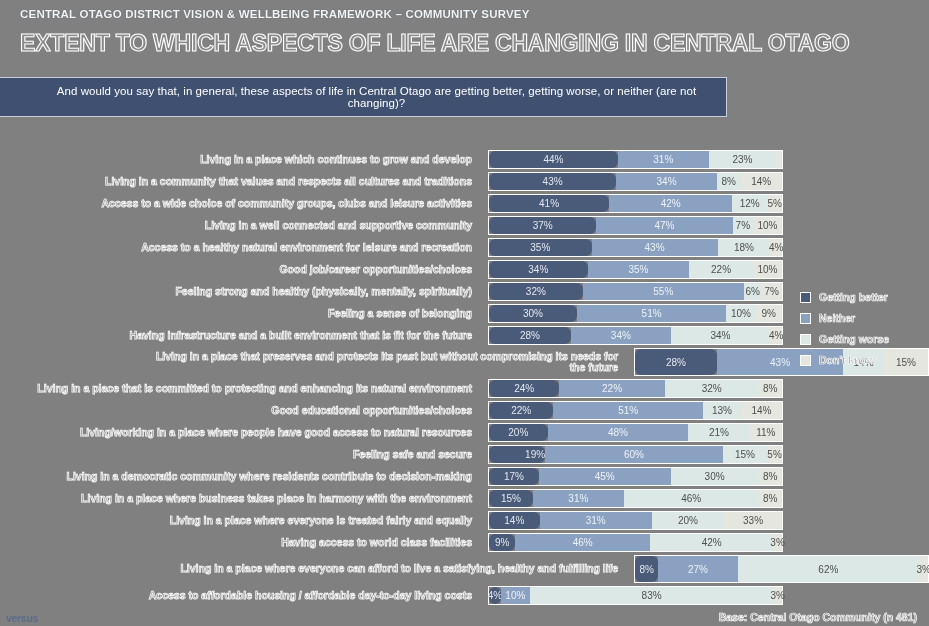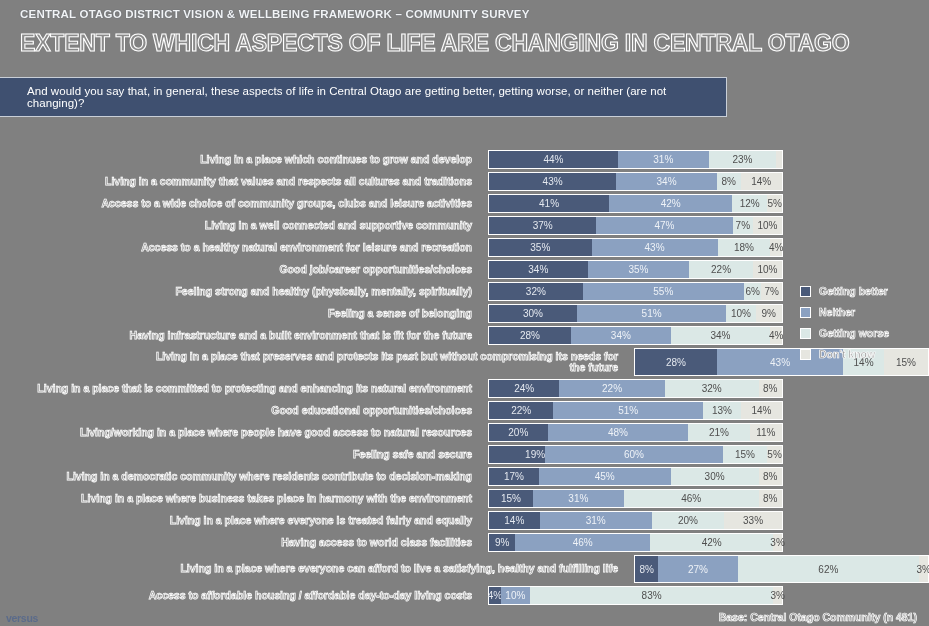--- a/index.html
+++ b/index.html
@@ -27,21 +27,21 @@
   }
   .question-box {
     position: absolute; left: 0px; top: 77px;
     width: 727px; height: 40px;
     background: #3f5070;
     border: 1px solid #c9cfd8;
     border-left: none;
     display: flex; align-items: center;
   }
   .question-text {
-    color: #ffffff; font-size: 11.5px; padding-left: 27px; letter-spacing: .05px;
+    color: #ffffff; font-size: 11.5px; padding-left: 27px; letter-spacing: .05px; text-align: center;
   }
 
   
   .chart { position: absolute; left: 0; top: 150px; width: 929px; }
 
   .row { display: flex; align-items: center; margin-bottom: 3px; height: 19px; }
   .row.tall { height: 28px; margin-bottom: 3px; justify-content: flex-end; }
 
   .cat-label {
     width: 488px; text-align: right; padding-right: 16px;
@@ -53,31 +53,31 @@
   .bar {
     width: 295px; height: 100%;
     display: flex; align-items: stretch;
     border: 1px solid #ffffff;
     position: relative;
   }
   .seg { display: flex; align-items: center; justify-content: center; overflow: visible; position: relative; }
   .seg span {
     font-size: 10px; white-space: nowrap;
   }
-  .seg.s0 { background: #4a5a79; }
+  .seg.s0 { background: #4a5a79; border-radius: 6px; }
   .seg.s0 span { color: #e4e8ef; }
   .seg.s1 { background: #8ba1c1; }
   .seg.s1 span { color: #eef2f7; }
   .seg.s2 { background: #dbe8e6; }
   .seg.s2 span { color: #4e4e4e; }
   .seg.s3 { background: #e6e6e0; }
   .seg.s3 span { color: #4e4e4e; }
 
   
-  .legend { position: absolute; left: 800px; top: 285px; }
+  .legend { position: absolute; left: 800px; top: 291px; }
   .legend-row { display: flex; align-items: center; margin-bottom: 9px; }
   .swatch { width: 11px; height: 11px; border: 1px solid #ffffff; margin-right: 8px; flex: none; }
   .legend-label {
     font-size: 10.5px; font-weight: bold; color: #8c8c8c;
     -webkit-text-stroke: .7px #ffffff; white-space: nowrap;
   }
 
   
   .footer-left {
     position: absolute; left: 6px; bottom: 2px;

